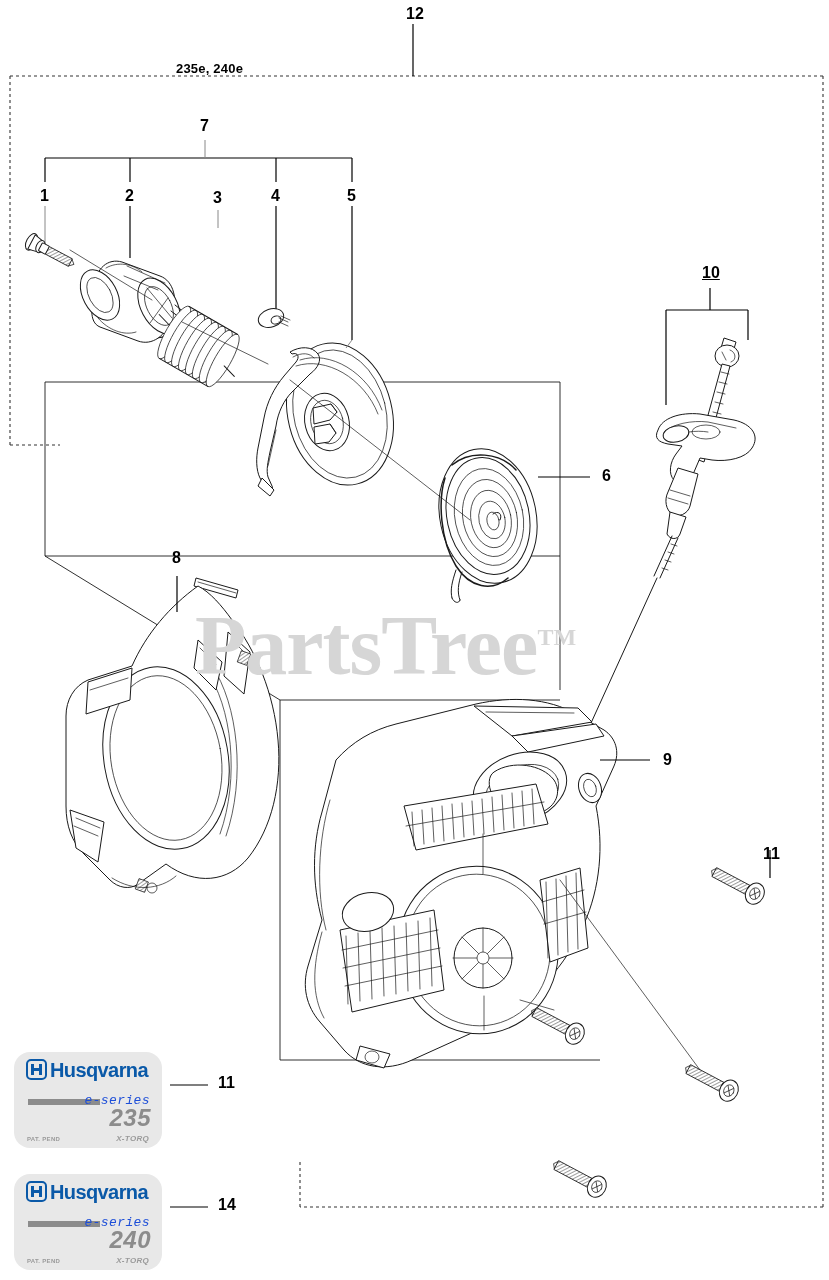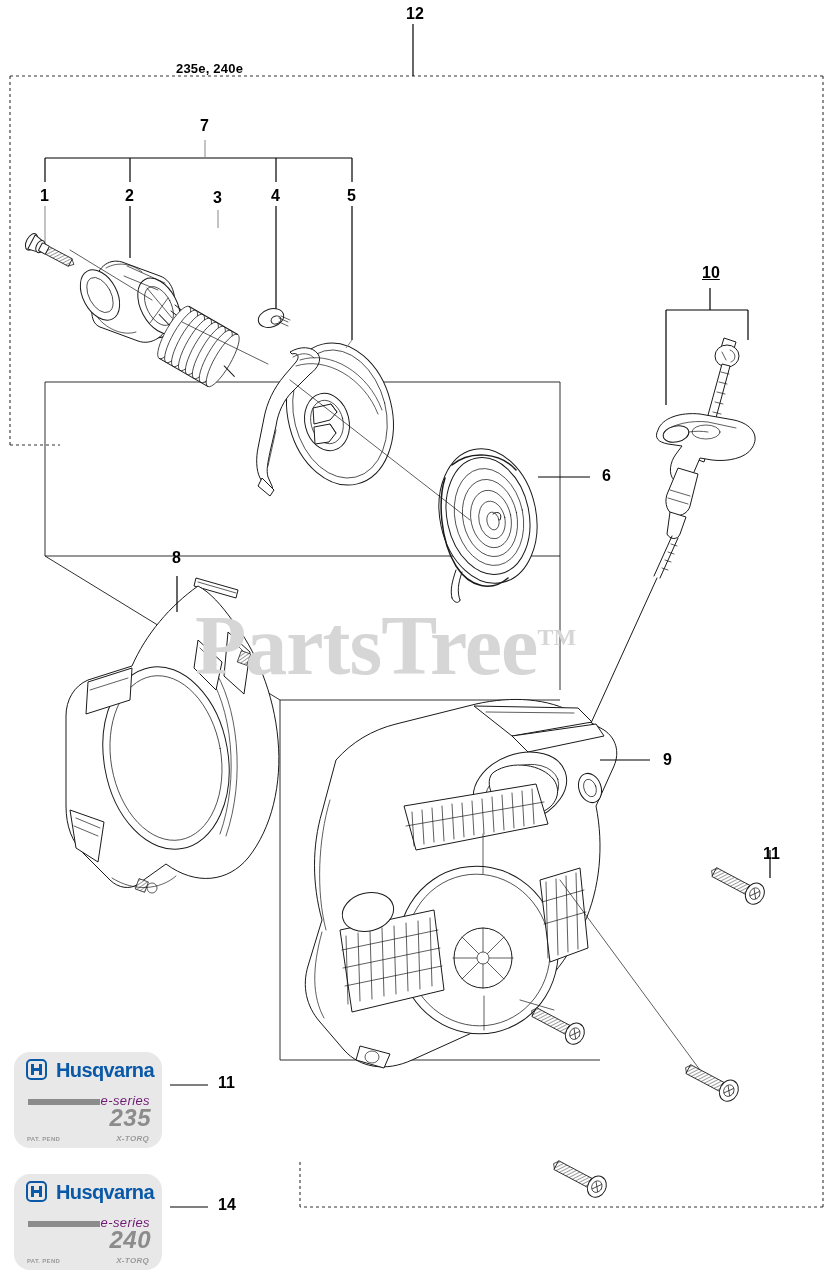--- a/index.html
+++ b/index.html
@@ -65,21 +65,21 @@
     height:96px;
     background:#e8e8e8;
     border-radius:16px;
     overflow:hidden;
   }
   .decal .brandrow{
     position:absolute;
     left:12px; top:7px;
     display:flex;
     align-items:center;
-    gap:9px;
+    gap:3px;
   }
   .decal .hmark{
     width:21px;height:21px;
     border:2.5px solid #0a59a8;
     border-radius:5px;
     position:relative;
     box-sizing:border-box;
     flex:0 0 auto;
   }
   .decal .hmark:before{
@@ -107,24 +107,24 @@
   }
   .decal .bar{
     position:absolute;
     left:14px; top:47px;
     width:72px; height:6px;
     background:#8c8c8c;
   }
   .decal .eseries{
     position:absolute;
     right:12px; top:41px;
-    font-family:Liberation Sans, sans-serif;
+    font-family:Liberation Mono, monospace;
     font-style:italic;
     font-size:13px;
-    color:#701a75;
+    color:#1d4ed8;
     letter-spacing:0.4px;
   }
   .decal .model{
     position:absolute;
     right:11px; top:54px;
     font-family:"Liberation Sans", sans-serif;
     font-style:italic;
     font-weight:bold;
     font-size:24px;
     color:#8c8c8c;

